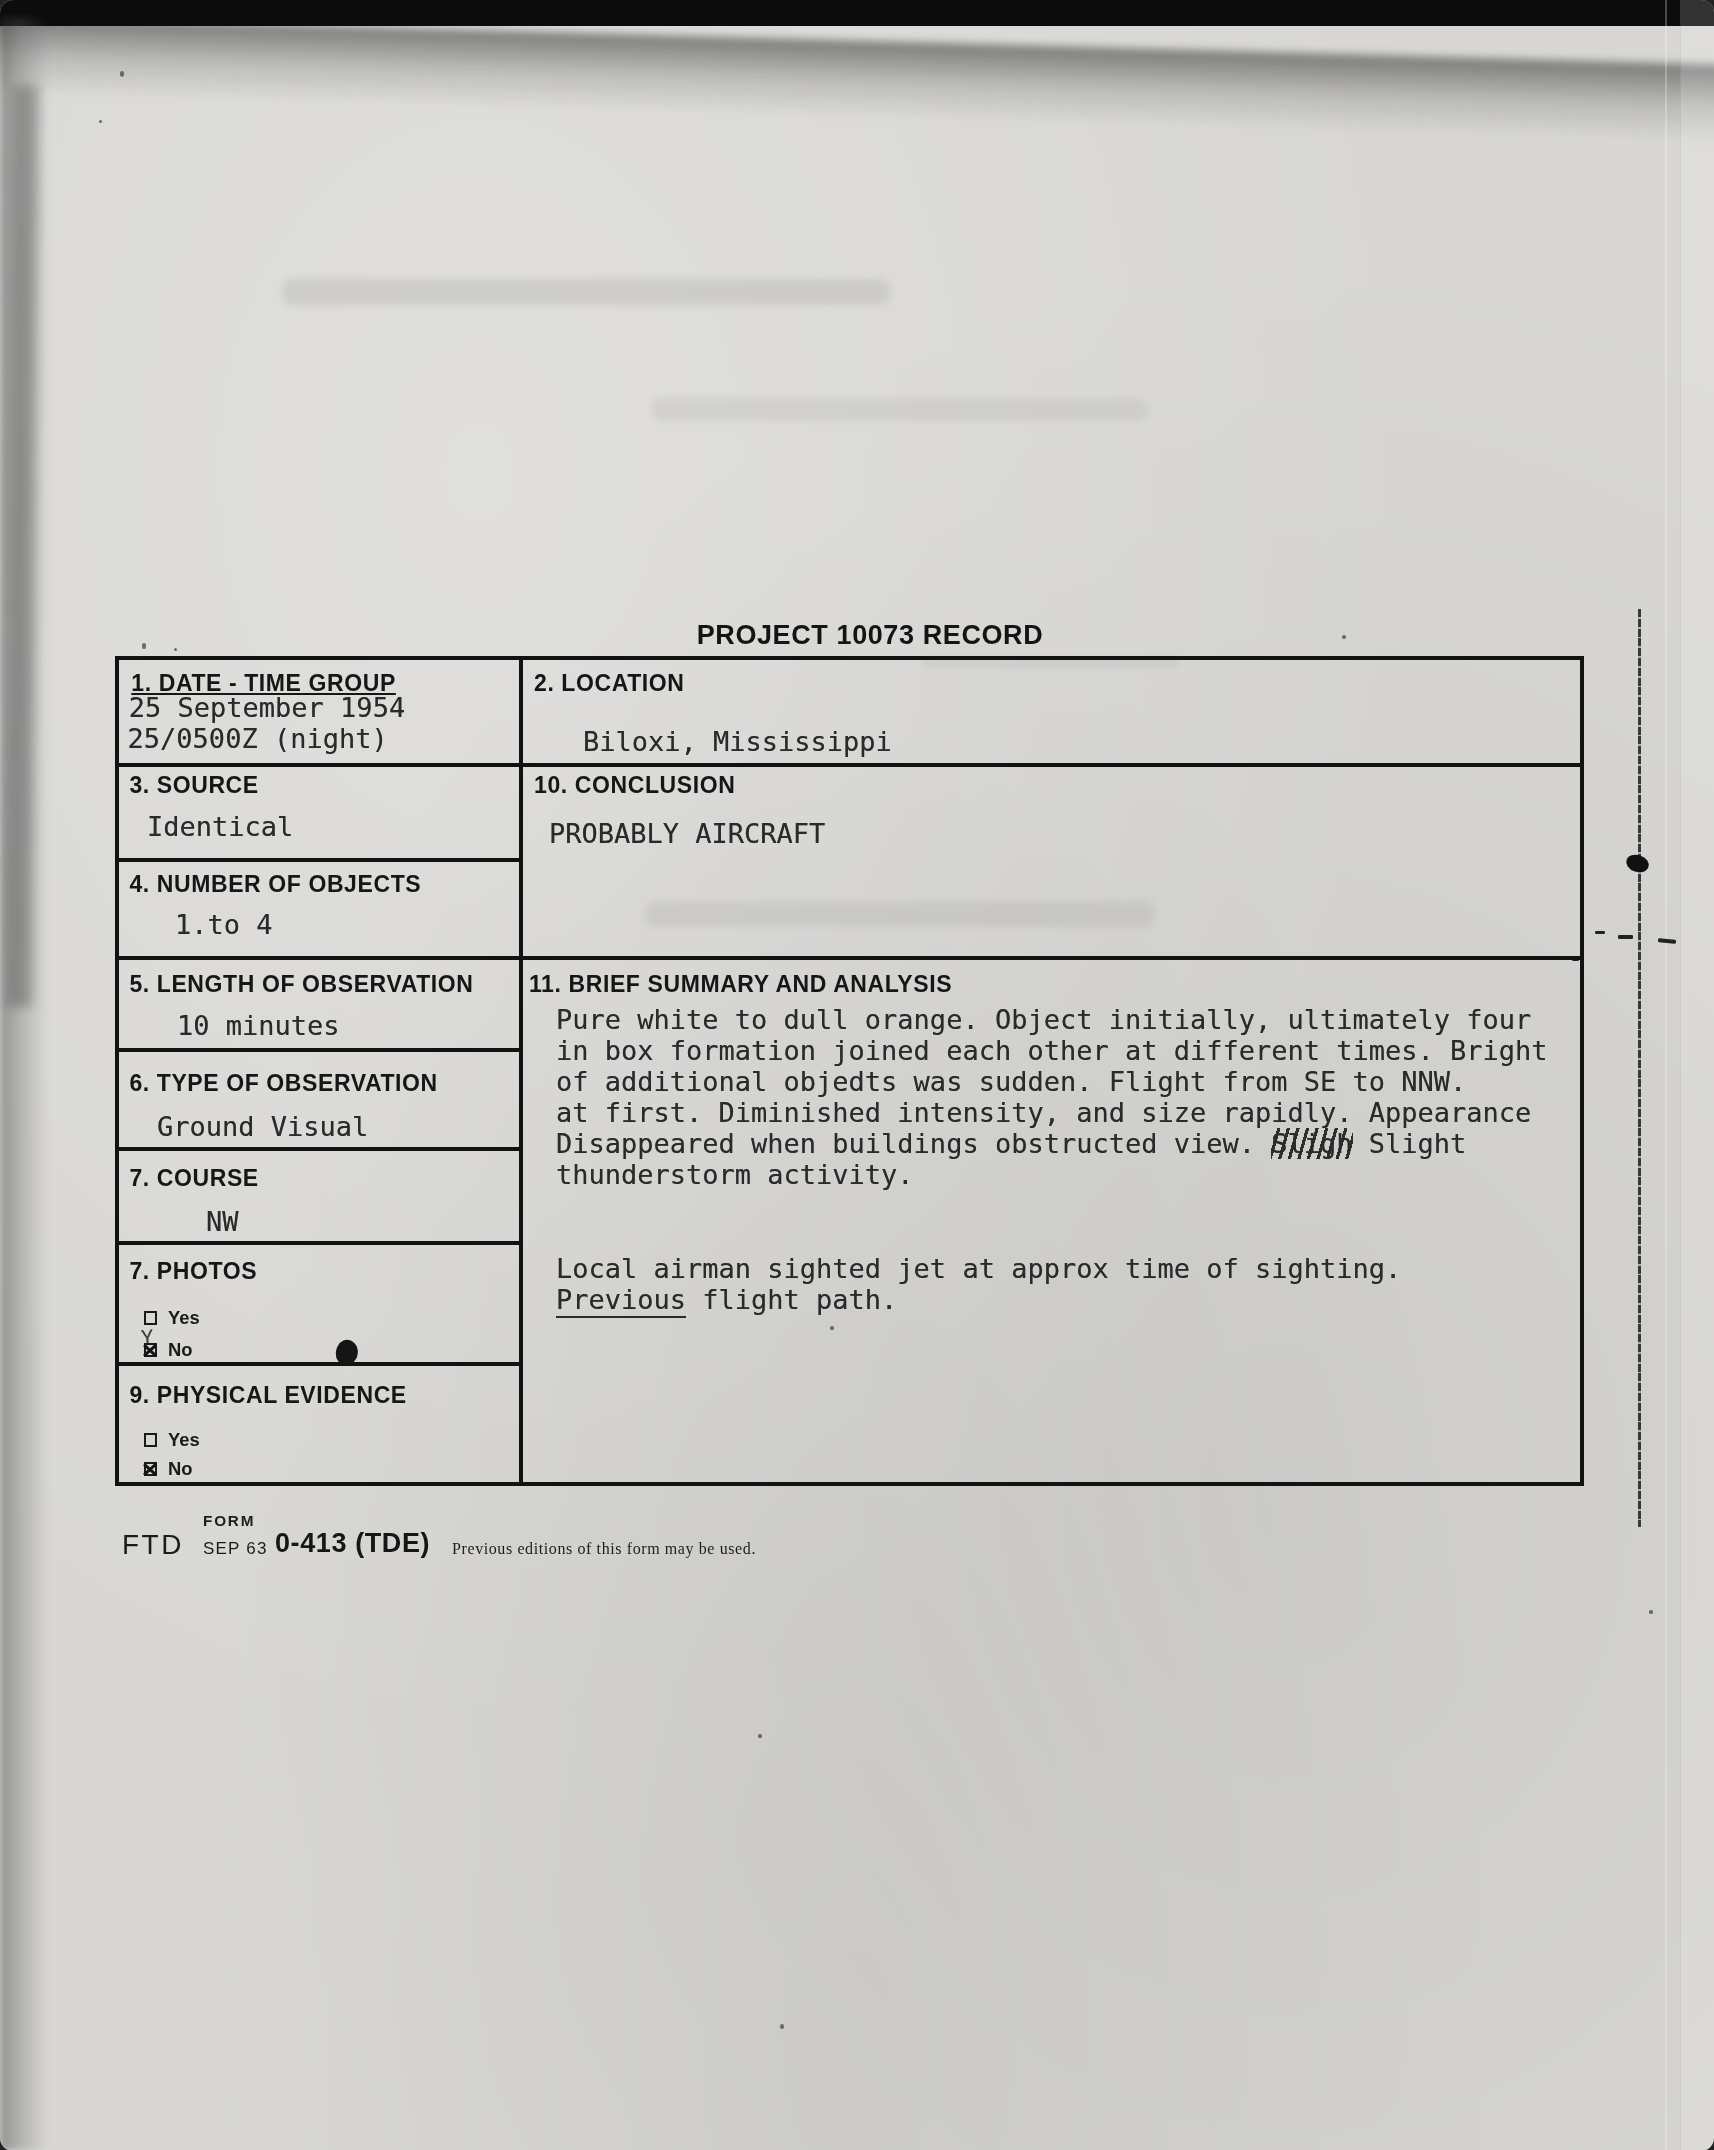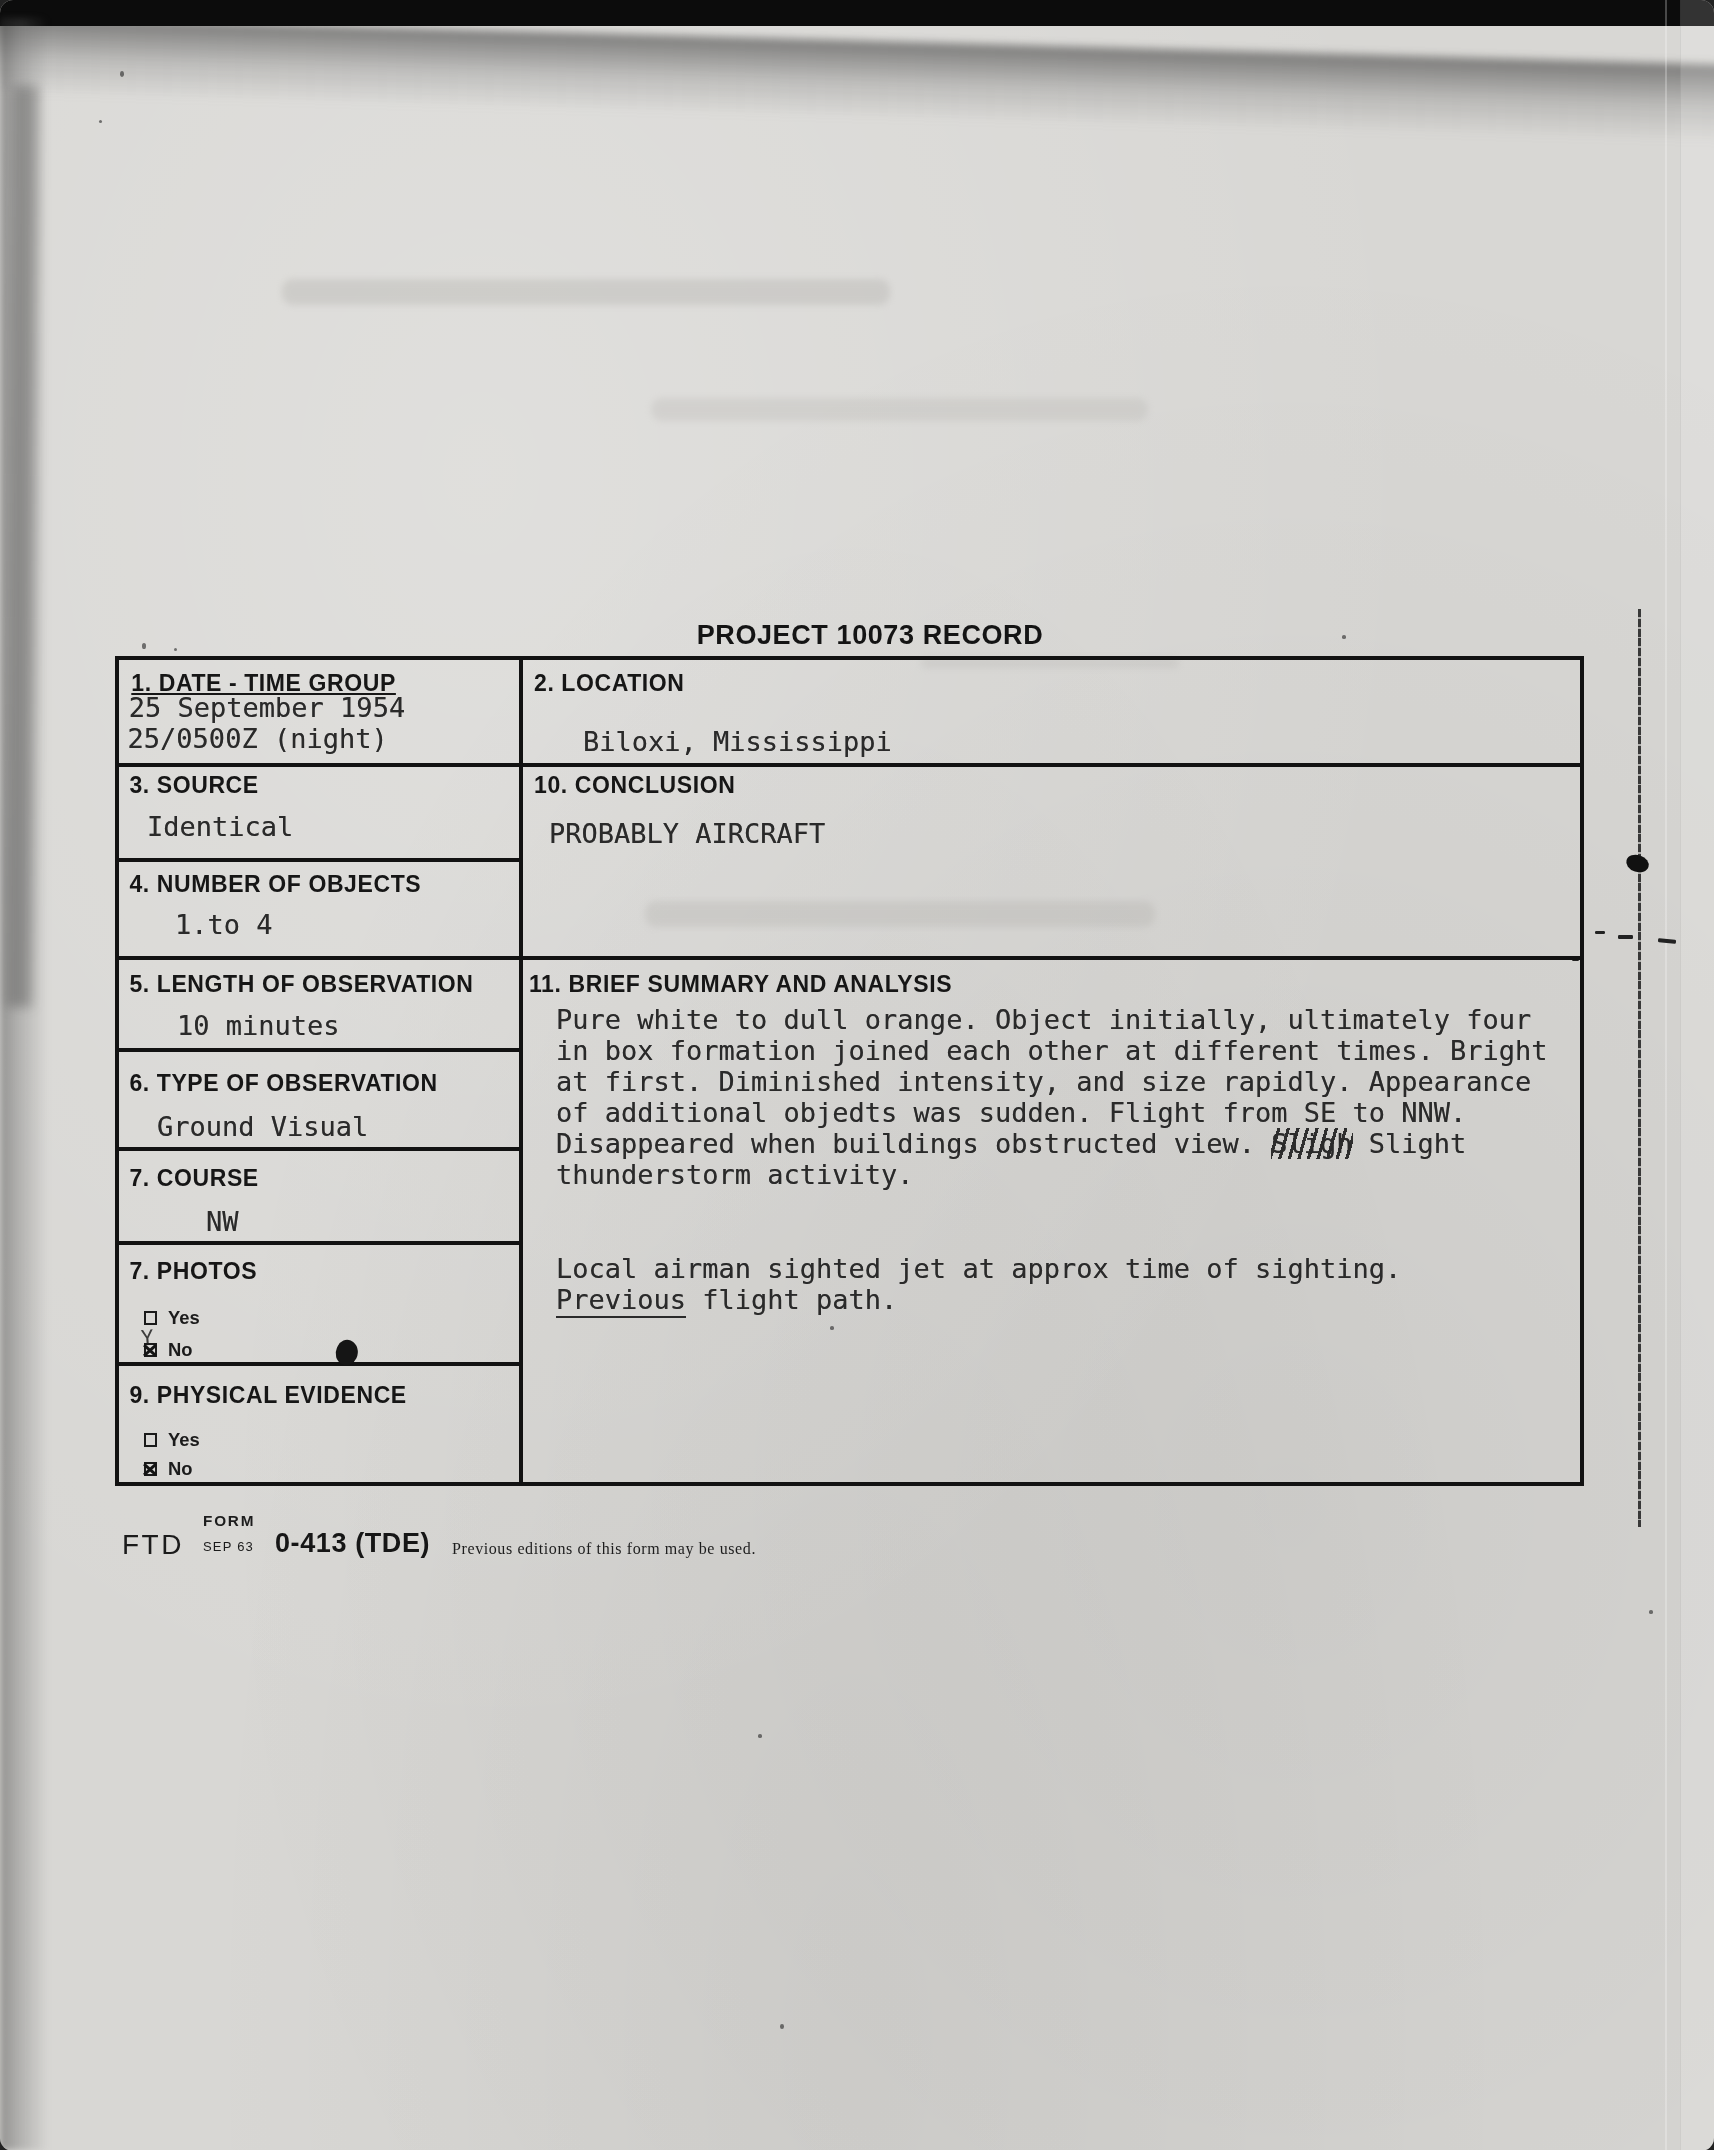--- a/index.html
+++ b/index.html
@@ -67,21 +67,21 @@
   .cb.x::before, .cb.x::after { content:""; position:absolute; left:-3.7px; top:4.3px; width:16px; height:3.1px; background:#141414; }
   .cb.x::before { transform:rotate(42deg); }
   .cb.x::after  { transform:rotate(-42deg); }
   .cb-label { font-size:18.4px; font-weight:bold; color:#1b1b1b; }
   .overstrike { position:absolute; font-family:"DejaVu Sans Mono", monospace; font-size:21px; color:#222;
                 transform:rotate(-4deg); opacity:.85; }
 
   
   .f-form { position:absolute; left:203px; top:1512px; font-size:15.3px; font-weight:bold; letter-spacing:1.8px; color:#1d1d1d; }
   .f-ftd  { position:absolute; left:122px; top:1529px; font-size:28px; letter-spacing:2.5px; color:#1b1b1b; }
-  .f-sep  { position:absolute; left:203px; top:1539px; font-size:13px; letter-spacing:1.2px; color:#1b1b1b; }
+  .f-sep  { position:absolute; left:203px; top:1539px; font-size:17px; letter-spacing:1.2px; color:#1b1b1b; }
   .f-num  { position:absolute; left:275px; top:1528px; font-size:27px; font-weight:bold; letter-spacing:0.6px; color:#161616; }
   .f-prev { position:absolute; left:452px; top:1540px; font-size:16px; font-weight:normal;
             font-family:"Liberation Serif", serif; color:#1d1d1d; letter-spacing:0.6px; }
 
   .blob-border { position:absolute; left:336px; top:1340px; width:22px; height:24.6px; background:#151515;
                  border-radius:46% 60% 50% 55%; transform:rotate(25deg); }
 </style>
 </head>
 <body>
 
@@ -145,22 +145,22 @@
     <div class="cell-label" style="left:10.4px; top:211px;">4. NUMBER OF OBJECTS</div>
     <div class="typed" style="left:56px; top:249px;">1.to 4</div>
 
     <div class="cell-label" style="left:10.4px; top:311px;">5. LENGTH OF OBSERVATION</div>
     <div class="typed" style="left:58px; top:350px;">10 minutes</div>
 
     <div class="cell-label" style="left:410px; top:311px;">11. BRIEF SUMMARY AND ANALYSIS</div>
     <div class="typed-block" style="left:437px; top:344px;">
       <div>Pure white to dull orange. Object initially, ultimately four</div>
       <div>in box formation joined each other at different times. Bright</div>
+      <div>of additional objedts was sudden. Flight from SE to NNW.</div>
       <div>at first. Diminished intensity, and size rapidly. Appearance</div>
-      <div>of additional objedts was sudden. Flight from SE to NNW.</div>
       <div><span>Disappeared when buildings obstructed view. </span><span class="struck">Sligh</span><span> Slight</span></div>
       <div>thunderstorm activity.</div>
       <div style="height:63px;"></div>
       <div>Local airman sighted jet at approx time of sighting.</div>
       <div><span class="u">Previous</span><span> flight path.</span></div>
     </div>
 
     <div class="cell-label" style="left:10.4px; top:410px;">6. TYPE OF OBSERVATION</div>
     <div class="typed" style="left:38px; top:451px;">Ground Visual</div>
 

